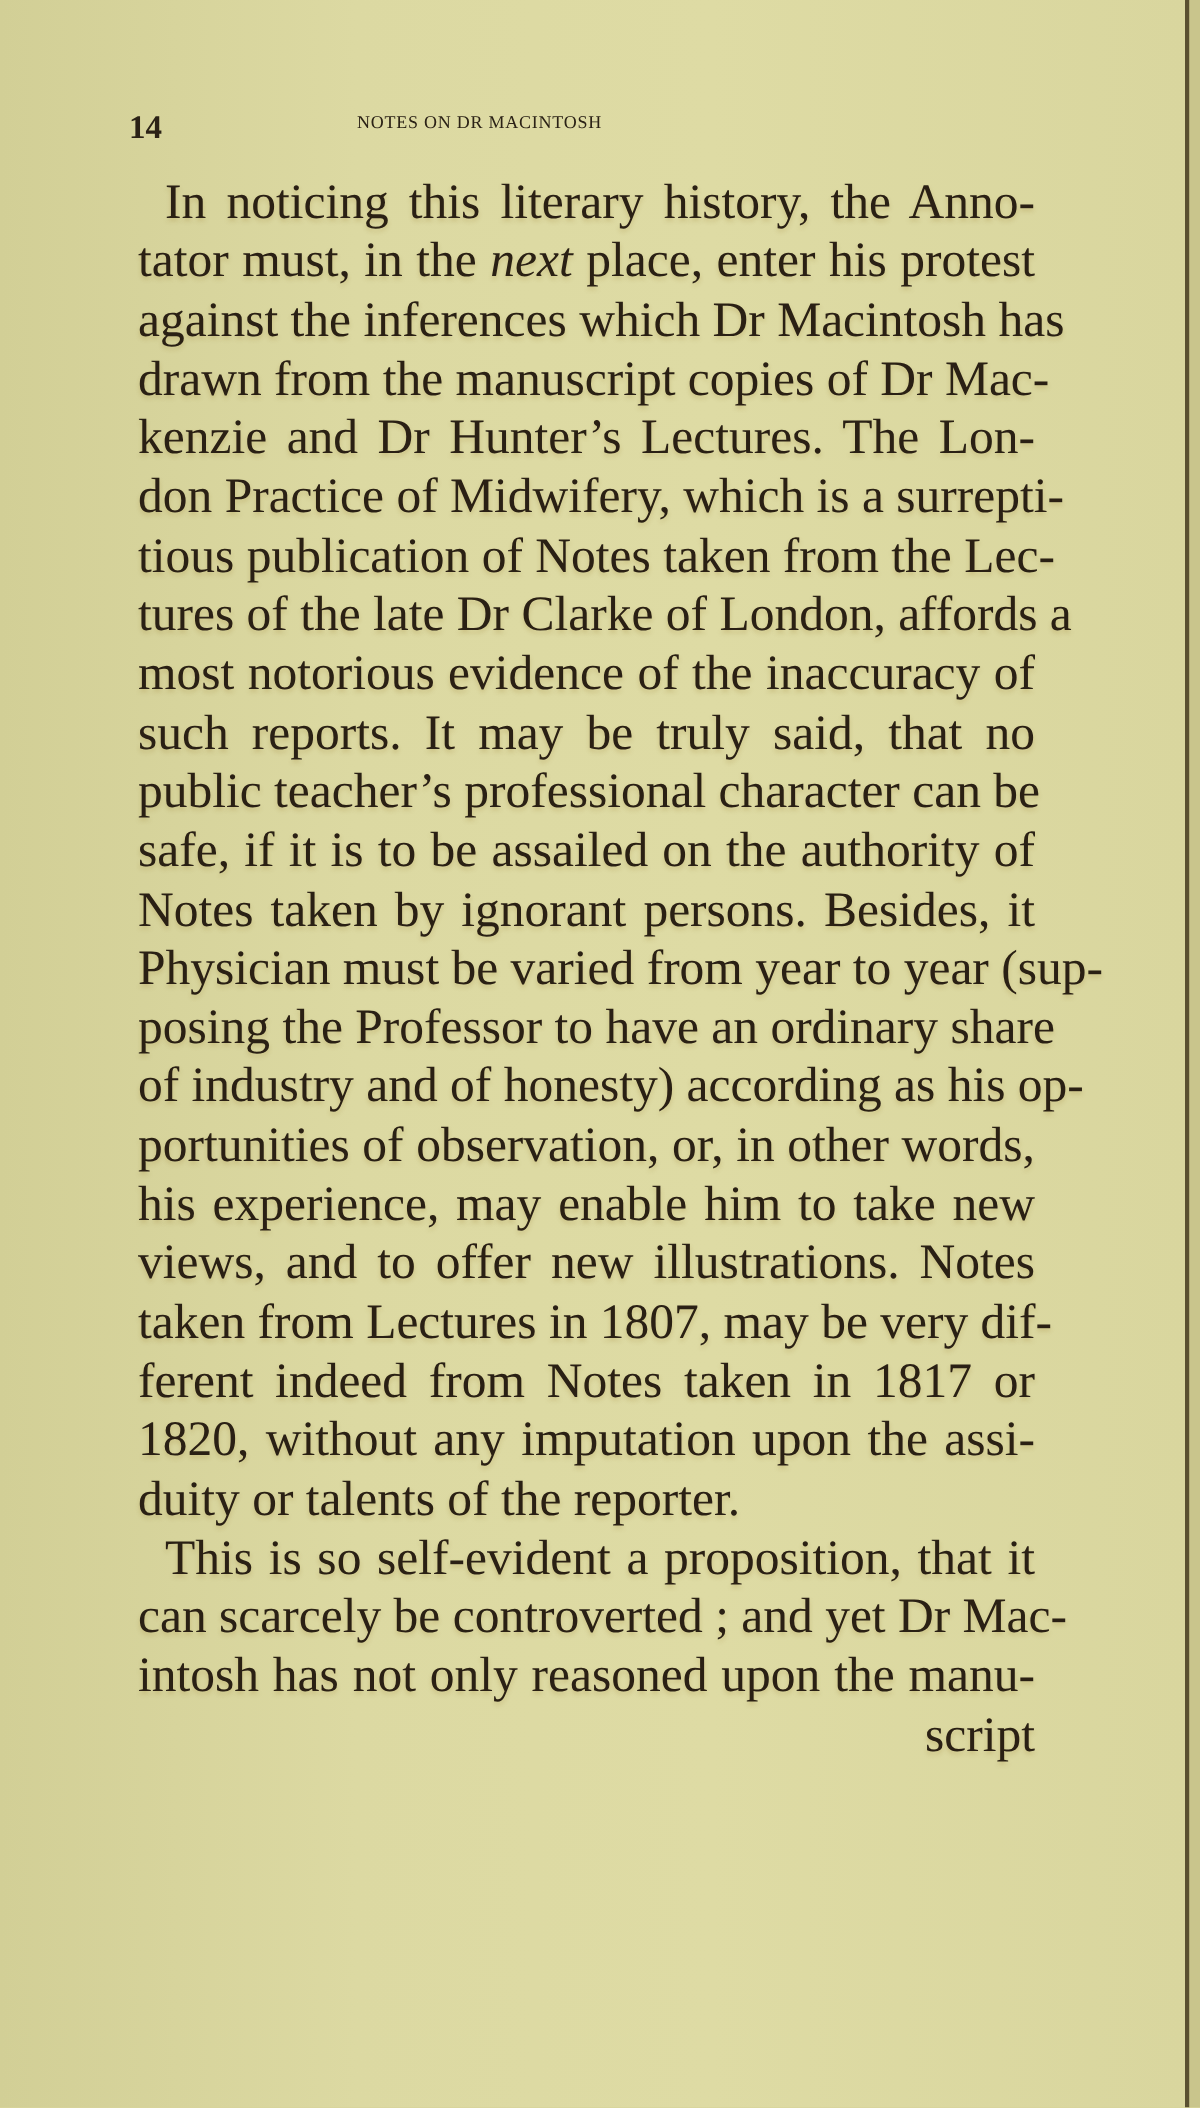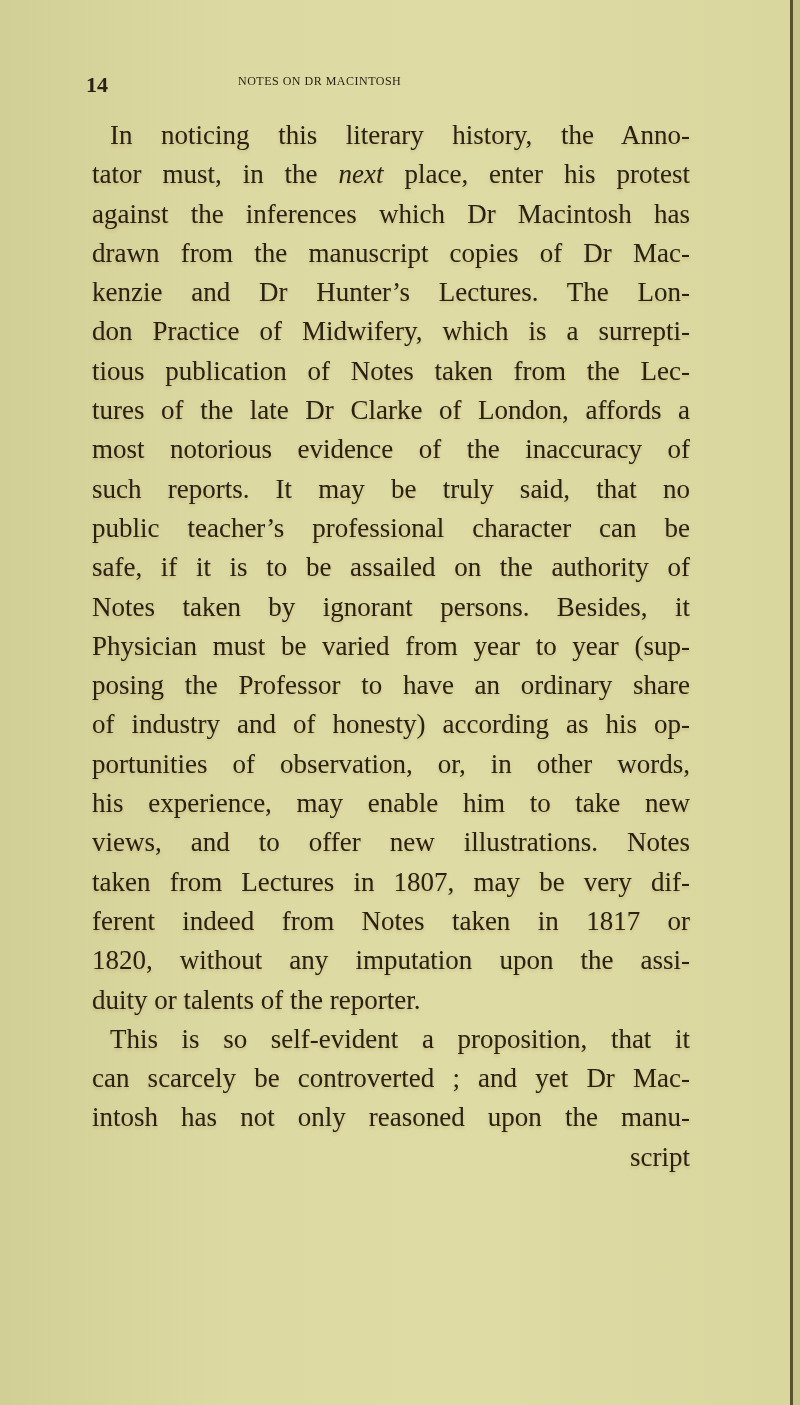--- a/index.html
+++ b/index.html
@@ -65,21 +65,21 @@
   }
   .body-text {
     position: absolute;
     left: 92px;
     top: 116px;
     width: 598px;
   }
   .line {
     height: 39.3px;
     line-height: 39.3px;
-    font-size: 27px;
+    font-size: 33px;
     white-space: nowrap;
     text-align: justify;
     text-align-last: justify;
     color: #2a2014;
     text-shadow: 0 2px 3px rgba(150,120,40,0.25);
   }
   .line.indent {
     padding-left: 18px;
   }
   .line.last {

